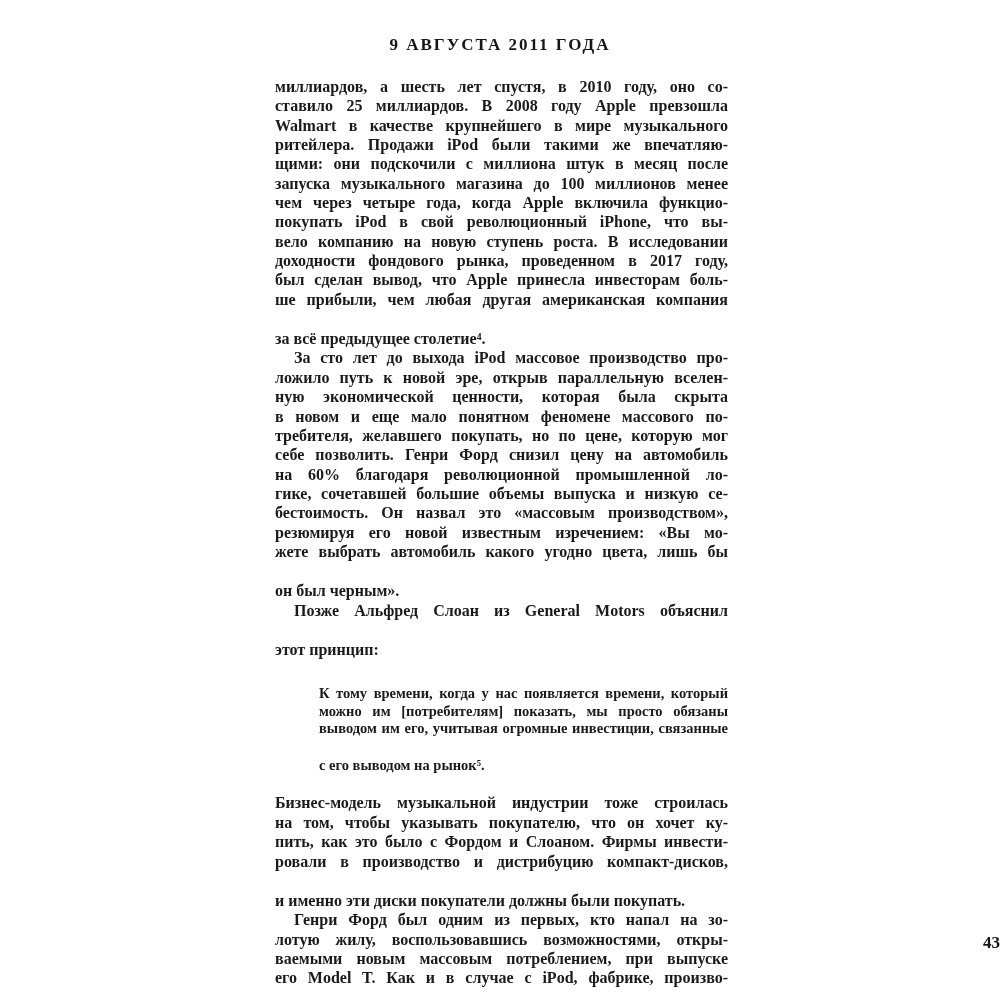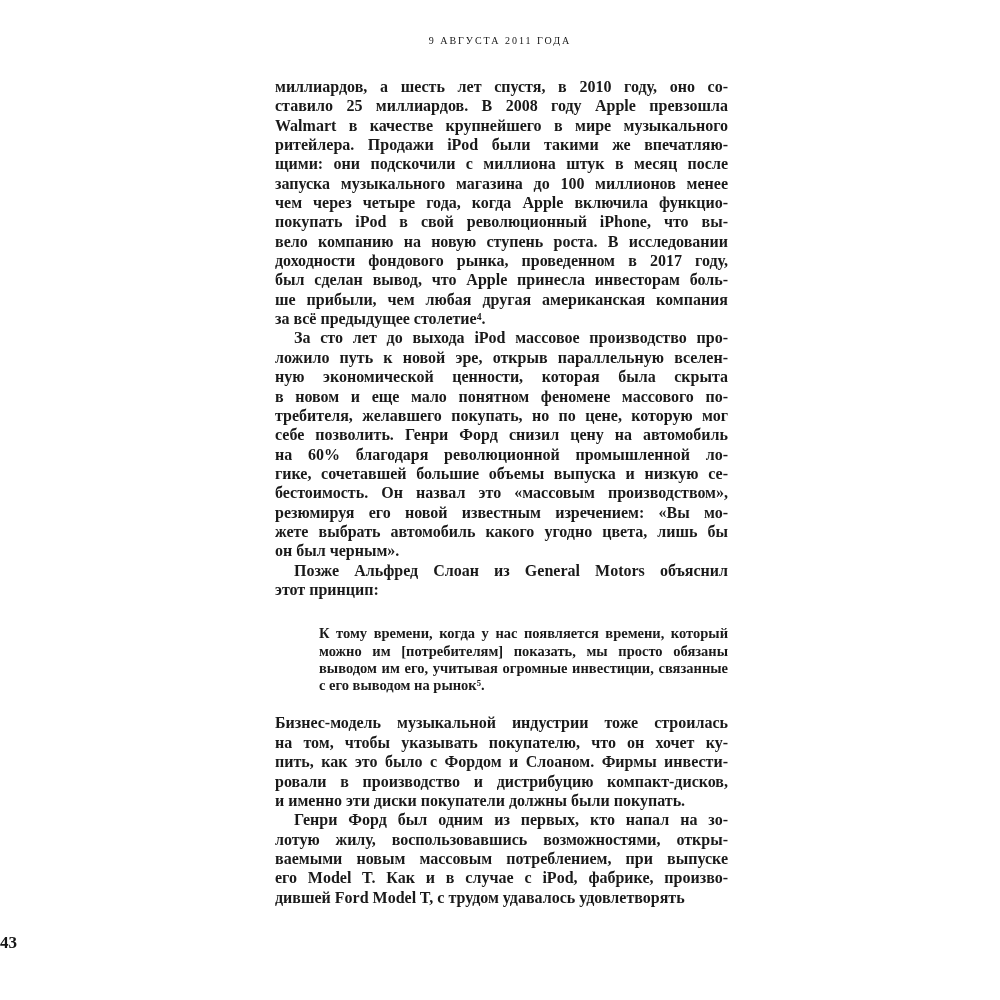--- a/index.html
+++ b/index.html
@@ -15,22 +15,22 @@
     color: #1a1a1a;
     font-family: "Liberation Serif", "DejaVu Serif", serif;
     overflow: hidden;
   }
   .running-head {
     position: absolute;
     top: 35px;
     left: 0;
     width: 100%;
     text-align: center;
-    font-size: 10px;
-    font-weight: 400;
+    font-size: 17px;
+    font-weight: 700;
     letter-spacing: 2px;
     color: #161616;
   }
   .text-block {
     position: absolute;
     left: 275px;
     top: 77px;
     width: 453px;
   }
   .para {
@@ -50,30 +50,31 @@
   .quote-line {
     font-size: 14.5px;
     line-height: 17.3px;
     font-weight: 600;
     text-align: justify;
     text-align-last: justify;
   }
   .body-line.last,
   .quote-line.last {
     text-align-last: left;
+    margin-top: 20px;
   }
   .indent {
     text-indent: 19px;
   }
   .page-number {
     position: absolute;
     top: 933px;
     left: 0;
     width: 100%;
-    text-align: left;
+    text-align: right;
     font-size: 17px;
     font-weight: 600;
     color: #161616;
   }
 </style>
 </head>
 <body>
 
 <div class="page">
   <div class="running-head">9 АВГУСТА 2011 ГОДА</div>

